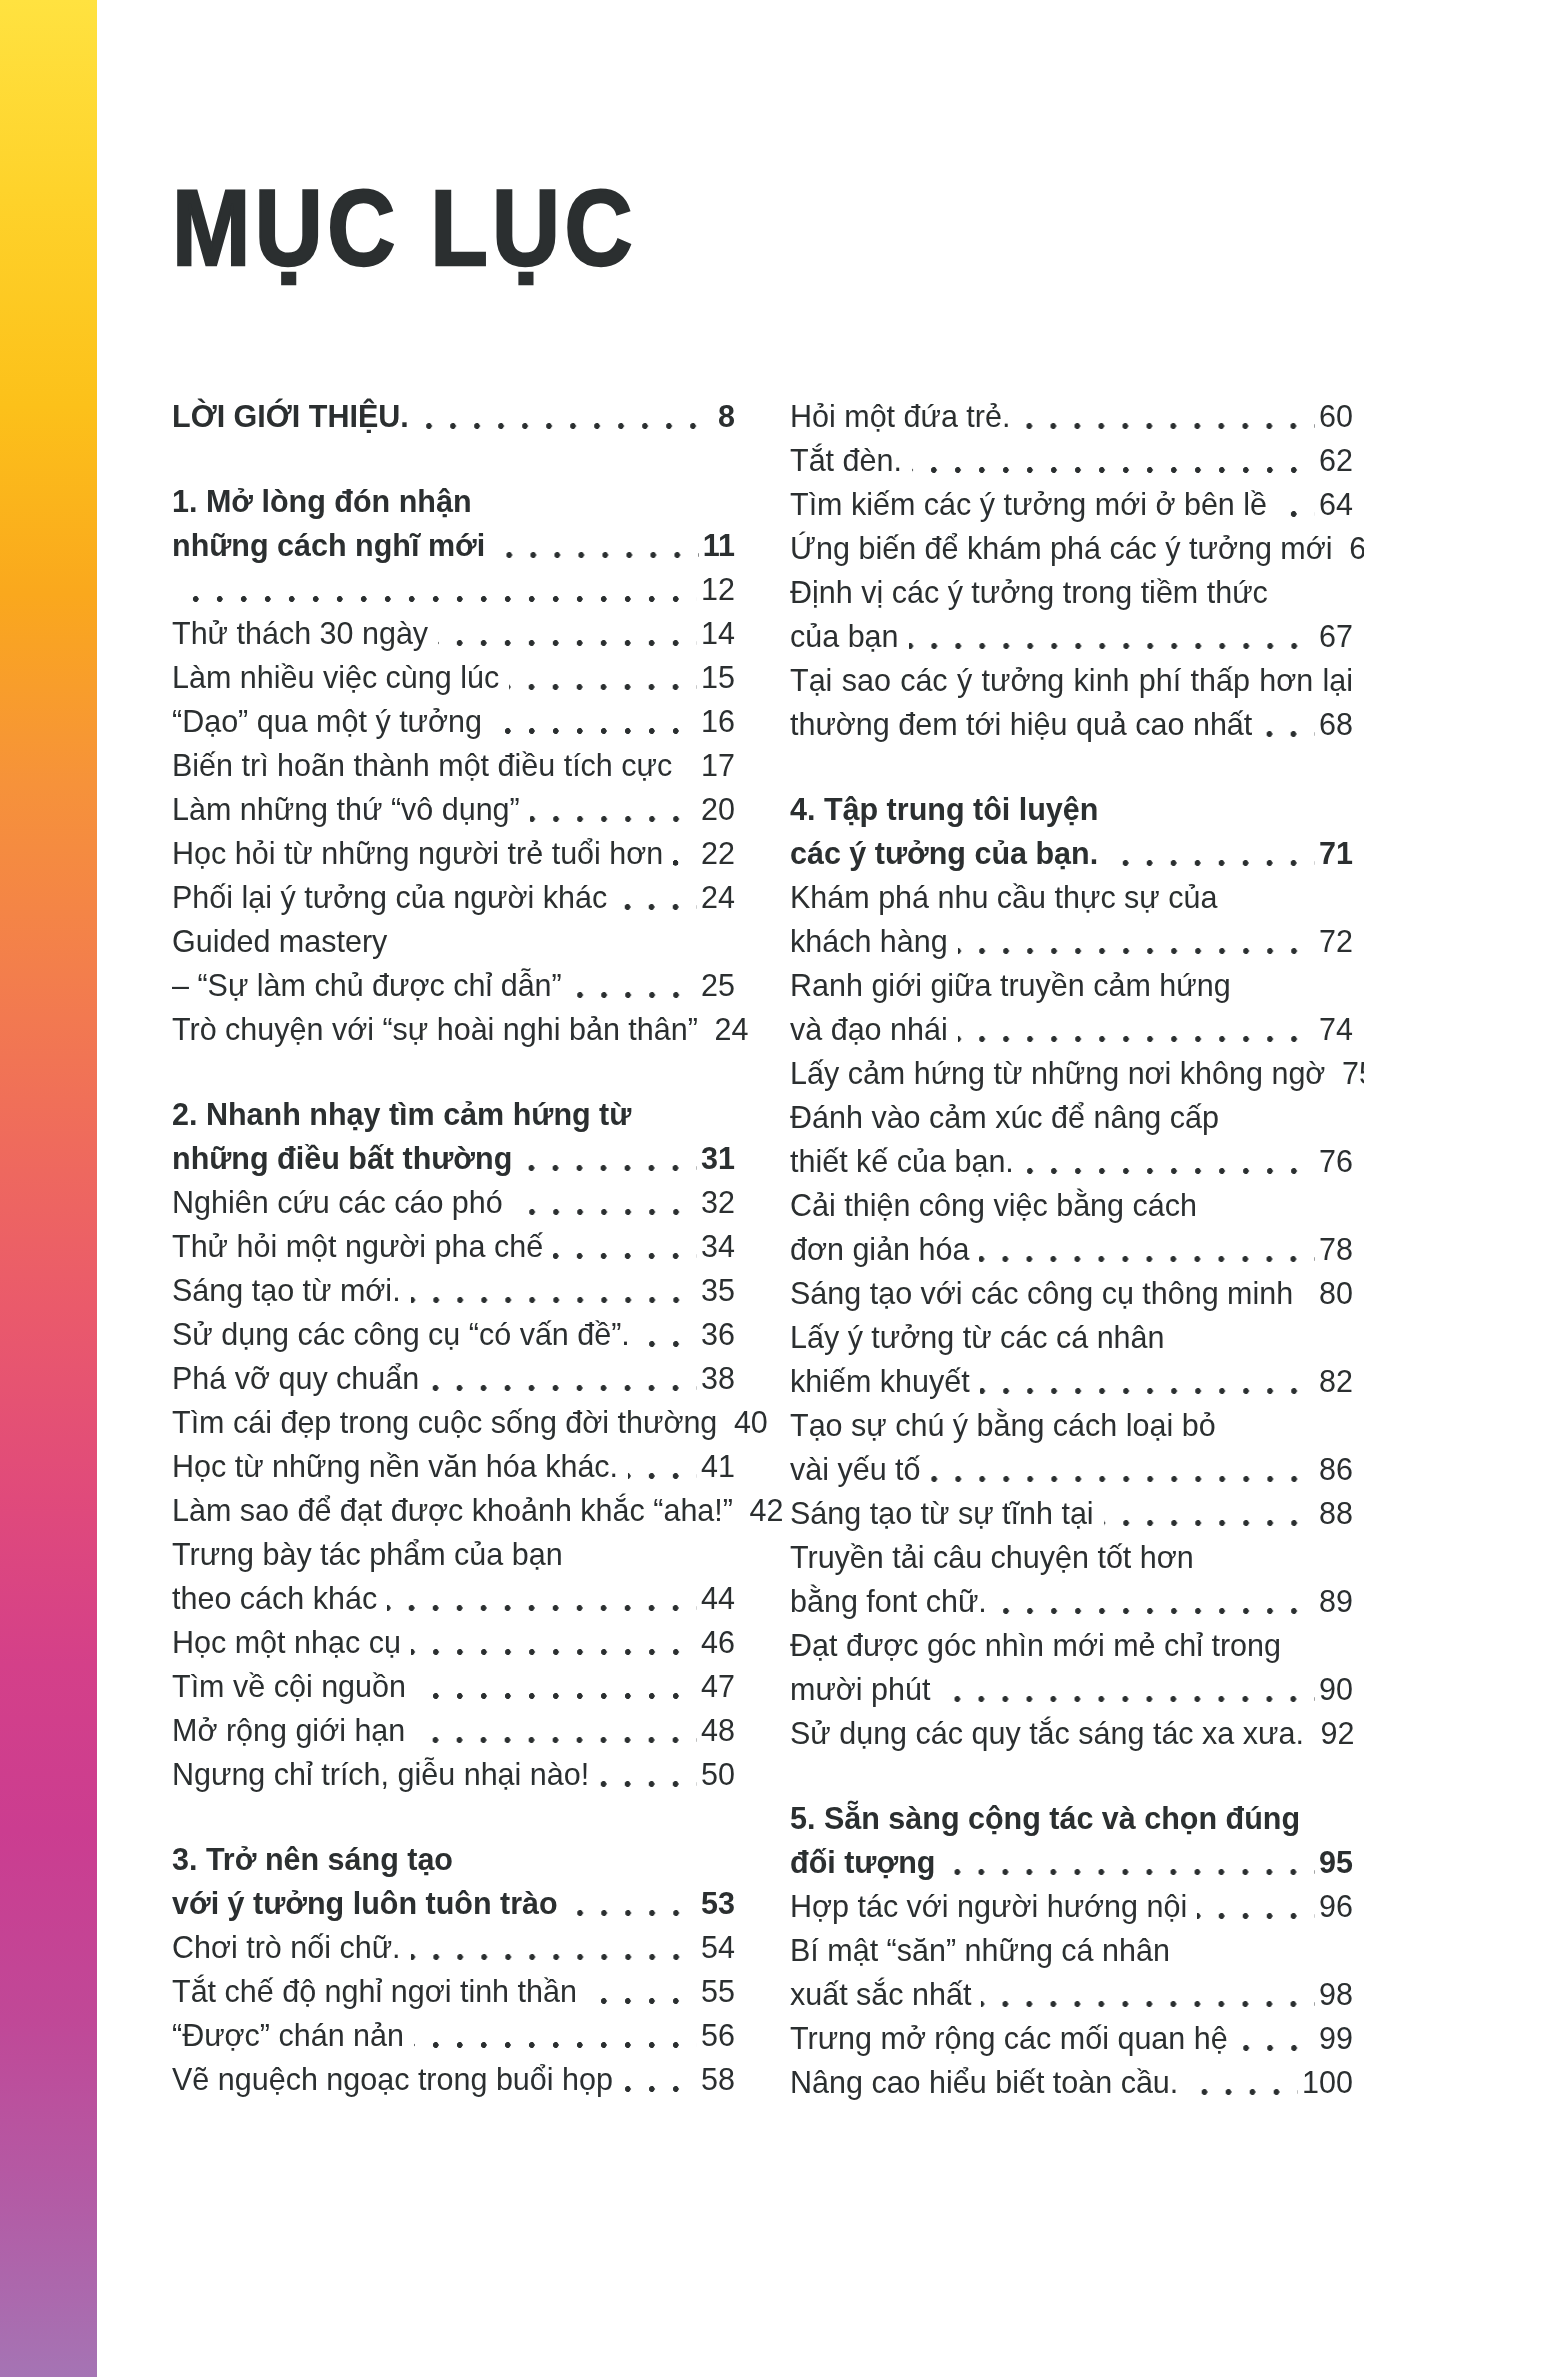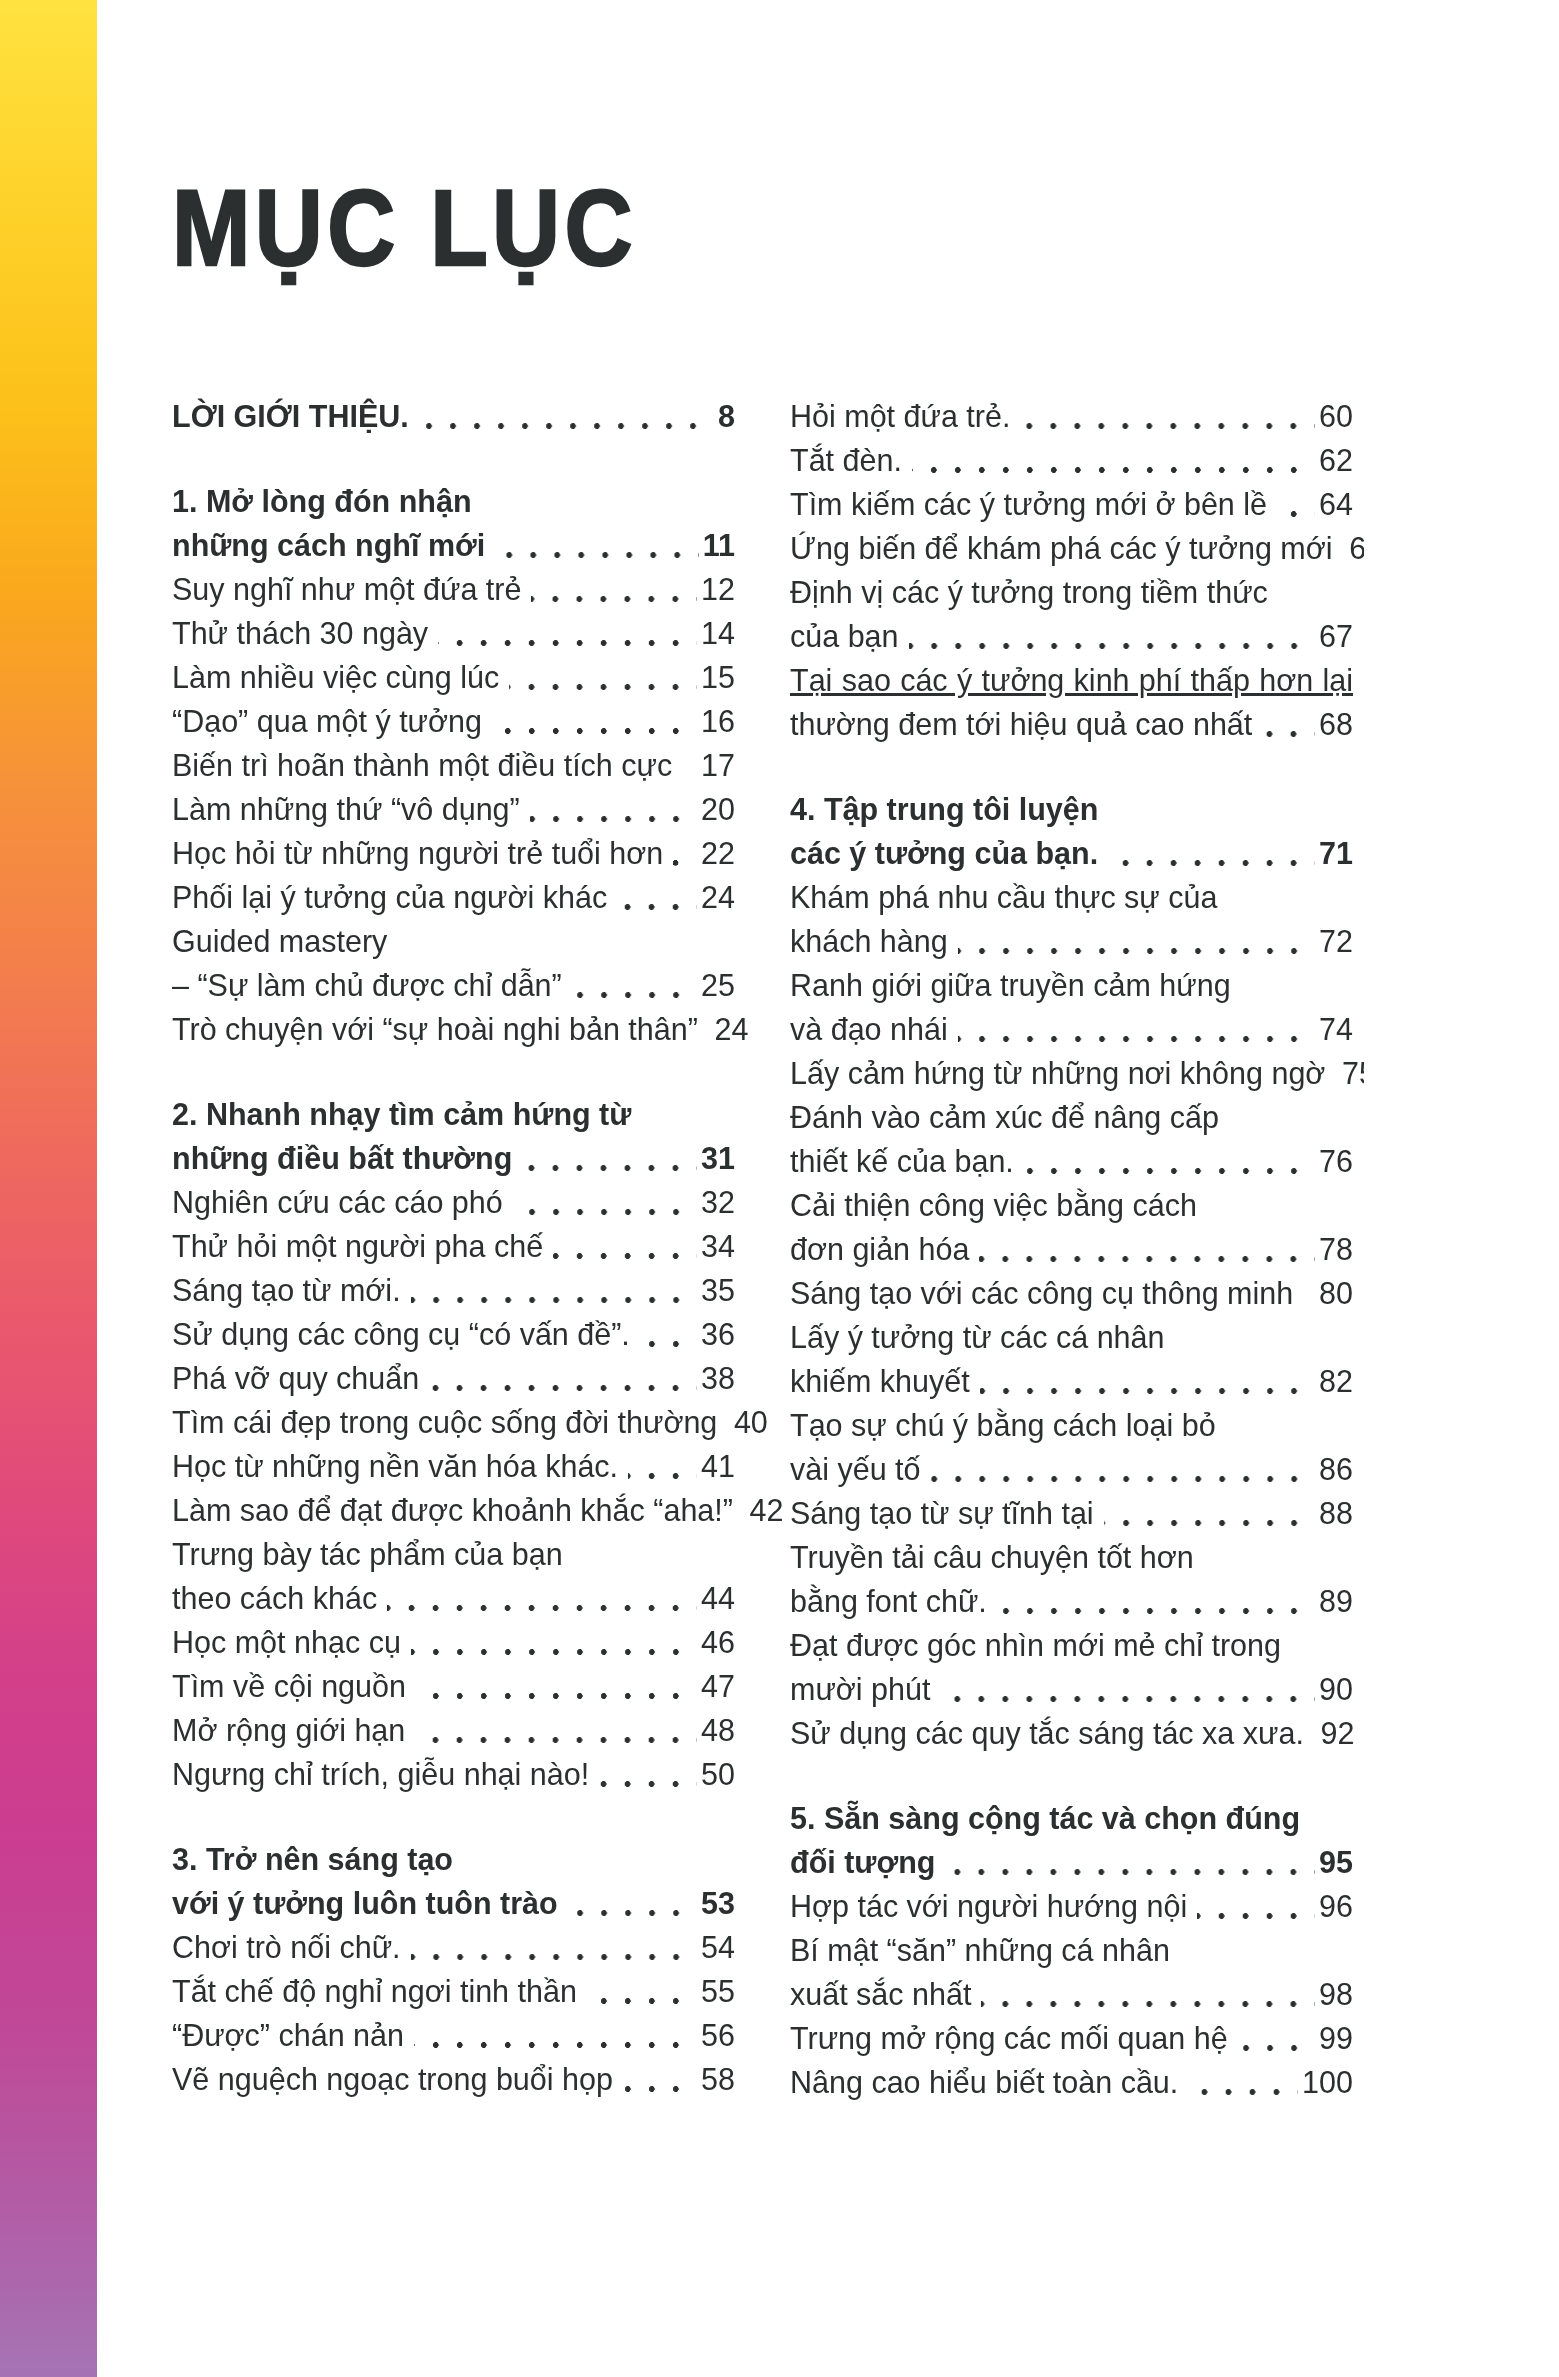--- a/index.html
+++ b/index.html
@@ -44,21 +44,21 @@
   .section{margin:0 0 41px 0;}
   .row{
     display:flex;align-items:baseline;
     font-size:30.5px;line-height:44px;
     color:#2b2f30;
   }
   .row.bold{font-weight:bold;}
   .row .label{white-space:nowrap;}
   .row.justify .label{
     flex:1;white-space:normal;
-    text-align:justify;text-align-last:justify;text-decoration:underline;
+    text-align:justify;text-align-last:justify;
   }
   .leader{
     flex:1;align-self:stretch;position:relative;
     min-width:5px;margin:0 1.6px 0 10px;
   }
   .leader.dotted::after{
     content:"";position:absolute;left:0;right:2.5px;bottom:9px;height:5.8px;
     background-image:radial-gradient(circle at 2.8px 2.9px,#2b2f30 2.6px,transparent 3.1px);
     background-size:24px 5.8px;
     background-repeat:repeat-x;
@@ -83,21 +83,20 @@
       <div class="section">
         <div class="row bold">
           <span class="label">1. Mở lòng đón nhận</span>
         </div>
         <div class="row bold">
           <span class="label">những cách nghĩ mới</span>
           <span class="leader dotted"></span>
           <span class="page-num">11</span>
         </div>
         <div class="row">
-          <span class="label">Suy nghĩ như một đứa trẻ</span>
           <span class="leader dotted"></span>
           <span class="page-num">12</span>
         </div>
         <div class="row">
           <span class="label">Thử thách 30 ngày</span>
           <span class="leader dotted"></span>
           <span class="page-num">14</span>
         </div>
         <div class="row">
           <span class="label">Làm nhiều việc cùng lúc</span>

